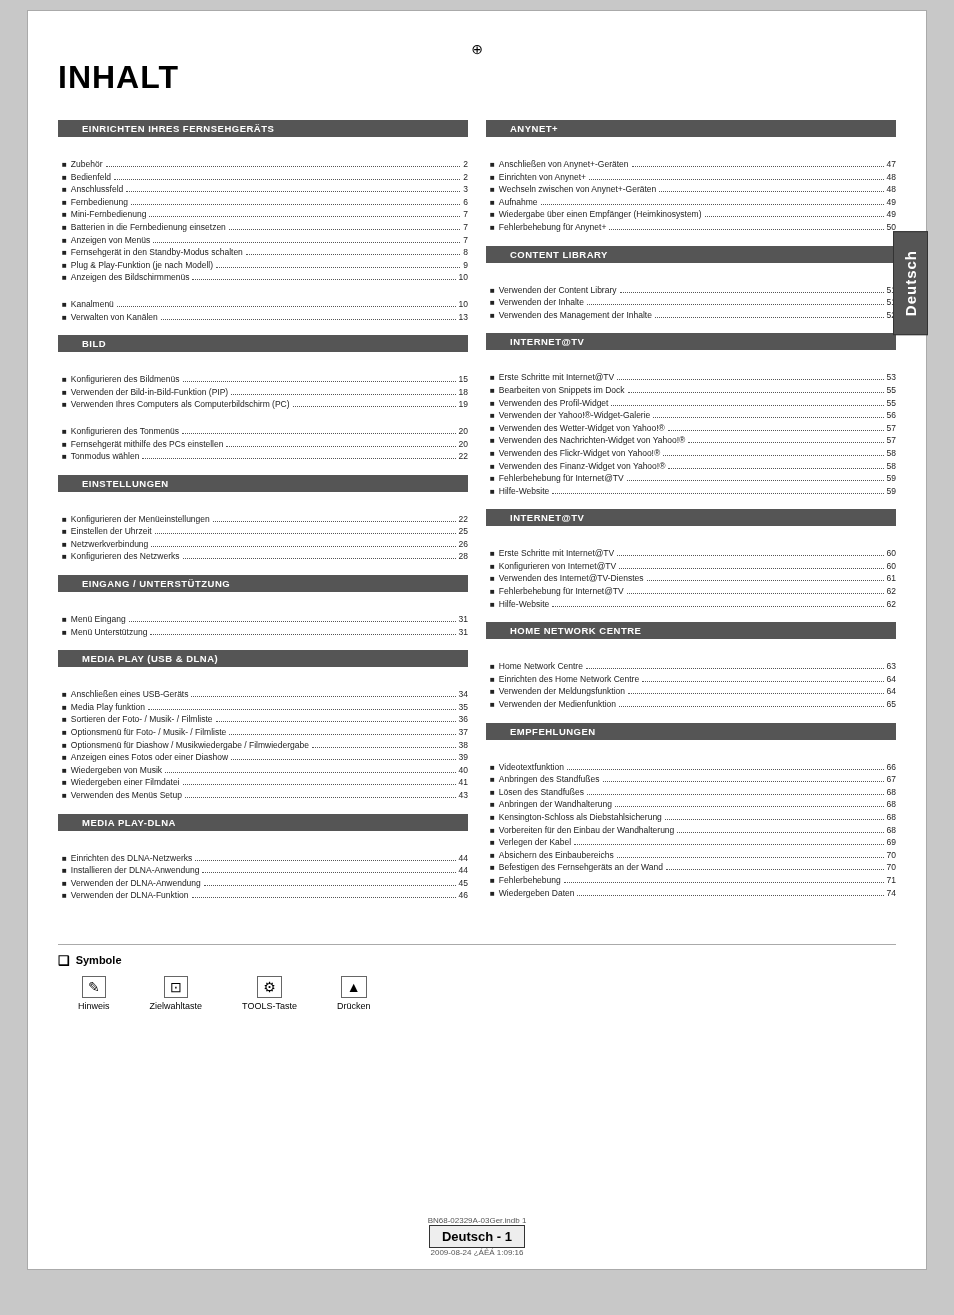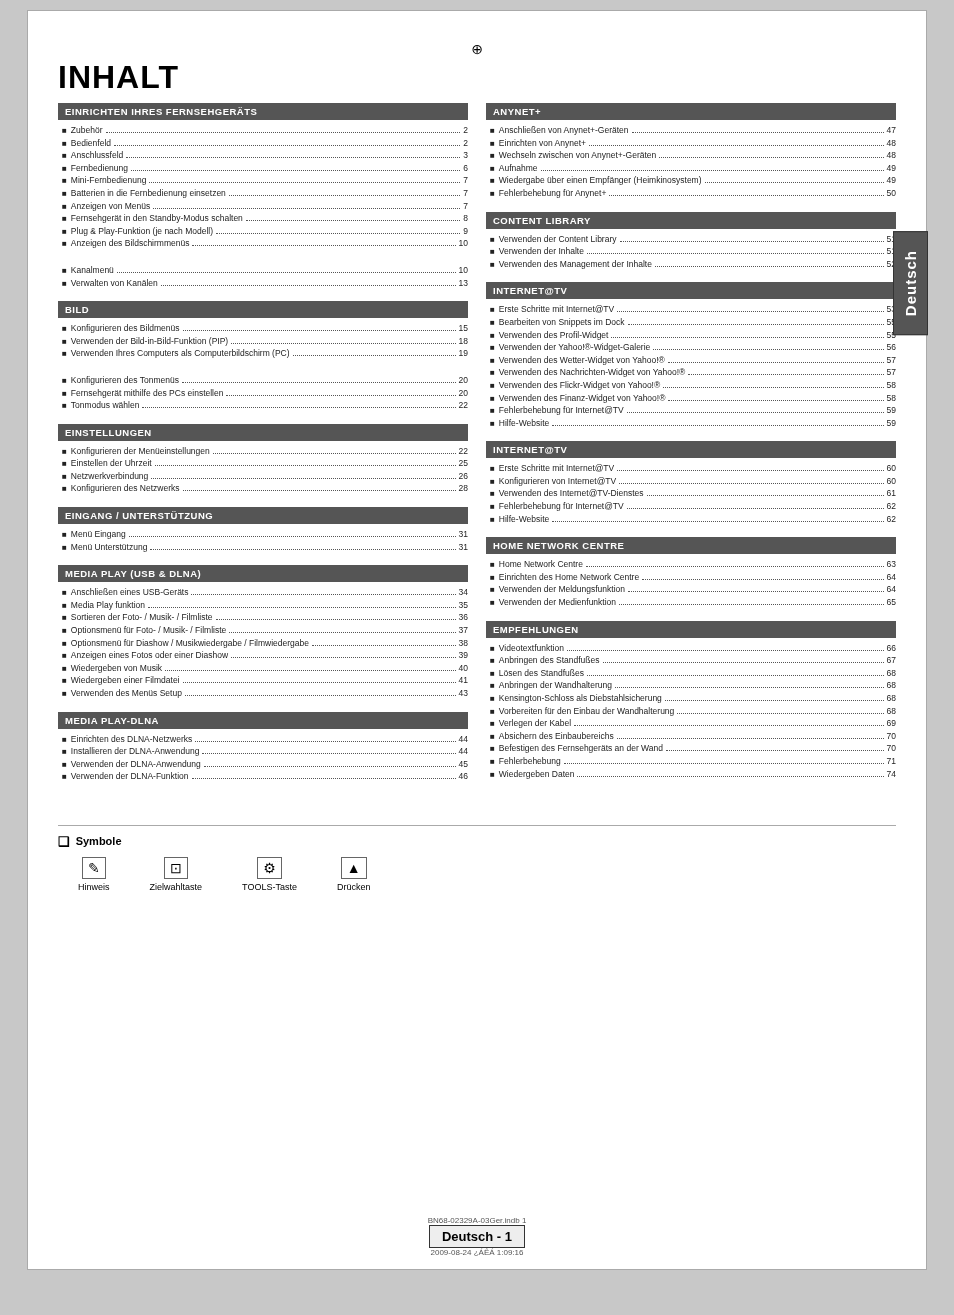--- a/index.html
+++ b/index.html
@@ -30,40 +30,40 @@
       transform: rotate(180deg);
       font-size: 15px;
       font-weight: bold;
       padding: 18px 8px;
       letter-spacing: 1px;
       border: 1px solid #333;
     }
     .main-title {
       font-size: 32px;
       font-weight: bold;
-      margin-bottom: 7px;
+      margin-bottom: 24px;
       letter-spacing: 1px;
     }
     .two-col {
       display: flex;
       gap: 18px;
     }
     .col {
       flex: 1;
     }
     .section {
       margin-bottom: 10px;
     }
     .section-header {
       background: #555;
       color: #fff;
       font-size: 9.5px;
       font-weight: bold;
-      padding: 3px 7px;
-      margin-bottom: 2px;
+      padding: 3px 24px;
+      margin-bottom: 19px;
       letter-spacing: 0.5px;
     }
     .section-items {
       padding: 2px 0 2px 4px;
     }
     .item-row {
       display: flex;
       align-items: baseline;
       font-size: 8.5px;
       line-height: 1.45;

